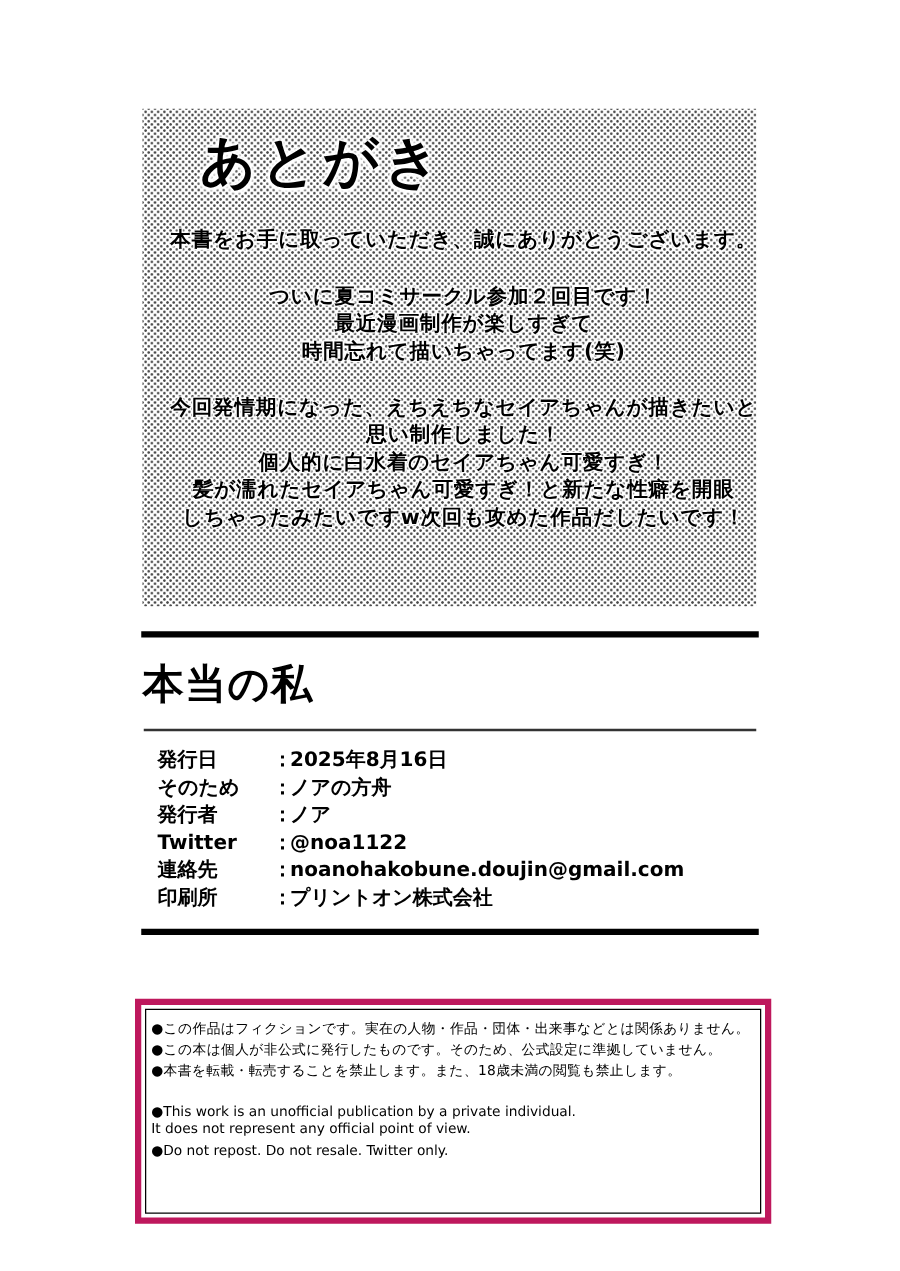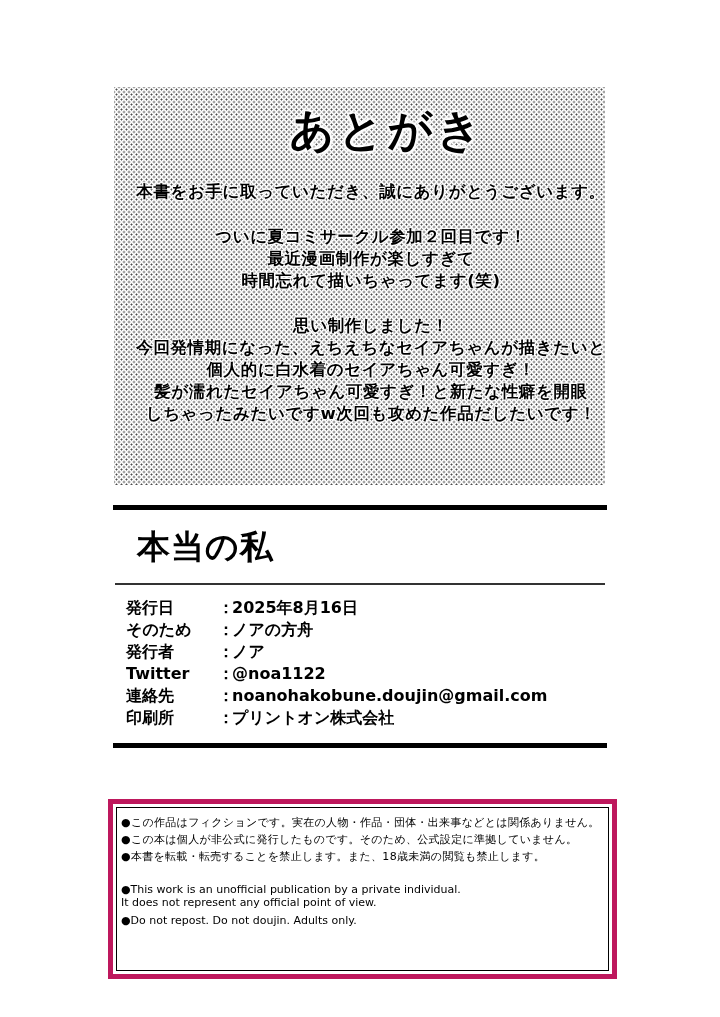--- a/index.html
+++ b/index.html
@@ -23,24 +23,24 @@
       width: 491px;
       height: 398px;
       background-color: #ffffff;
       background-image: radial-gradient(circle, #4a4a4a 0.9px, transparent 1.1px),
                         radial-gradient(circle, #4a4a4a 0.9px, transparent 1.1px);
       background-size: 5px 5px, 5px 5px;
       background-position: 0 0, 2.5px 2.5px;
     }
     .afterword-title {
       position: absolute;
-      left: 0;
+      left: 18px;
       top: 17px;
       width: 100%;
-      text-align: center;
+      text-align: left;
       font-family: "DejaVu Serif", "Liberation Serif", serif;
       font-weight: bold;
       font-size: 44px;
       line-height: 52px;
       letter-spacing: 4px;
       color: #000;
       text-shadow:
         0 0 3px #fff, 0 0 3px #fff, 2px 2px 2px #fff, -2px -2px 2px #fff,
         2px -2px 2px #fff, -2px 2px 2px #fff;
       padding-left: 28px;
@@ -88,21 +88,20 @@
     
     .book-title {
       position: absolute;
       left: 114px;
       top: 526px;
       font-weight: bold;
       font-size: 33px;
       line-height: 42px;
       letter-spacing: 1px;
       color: #000;
-      margin-left: 23px;
     }
 
     
     .colophon {
       position: absolute;
       left: 126px;
       top: 597px;
     }
     .colophon-row {
       display: flex;
@@ -174,22 +173,22 @@
   <div class="afterword-body">
     <div class="para">
       <span class="line">本書をお手に取っていただき、誠にありがとうございます。</span>
     </div>
     <div class="para">
       <span class="line">ついに夏コミサークル参加２回目です！</span>
       <span class="line">最近漫画制作が楽しすぎて</span>
       <span class="line">時間忘れて描いちゃってます(笑)</span>
     </div>
     <div class="para">
+      <span class="line">今回発情期になった、えちえちなセイアちゃんが描きたいと</span>
       <span class="line">思い制作しました！</span>
-      <span class="line">今回発情期になった、えちえちなセイアちゃんが描きたいと</span>
       <span class="line">個人的に白水着のセイアちゃん可愛すぎ！</span>
       <span class="line">髪が濡れたセイアちゃん可愛すぎ！と新たな性癖を開眼</span>
       <span class="line">しちゃったみたいですw次回も攻めた作品だしたいです！</span>
     </div>
   </div>
 </div>
 
 <div class="rule-thick" style="top:505px;"></div>
 
 <div class="book-title">本当の私</div>
@@ -238,17 +237,17 @@
       <span class="notice-line">●この作品はフィクションです。実在の人物・作品・団体・出来事などとは関係ありません。</span>
       <span class="notice-line">●この本は個人が非公式に発行したものです。そのため、公式設定に準拠していません。</span>
       <span class="notice-line">●本書を転載・転売することを禁止します。また、18歳未満の閲覧も禁止します。</span>
     </div>
     <div class="notice-en">
       <div class="notice-item">
         <span class="notice-line">●This work is an unofficial publication by a private individual.</span>
         <span class="notice-line">It does not represent any official point of view.</span>
       </div>
       <div class="notice-item">
-        <span class="notice-line">●Do not repost. Do not doujin. Adults only.</span>
+        <span class="notice-line">●Do not repost. Do not resale. Twitter only.</span>
       </div>
     </div>
   </div>
 </div>
 
 </body></html>

